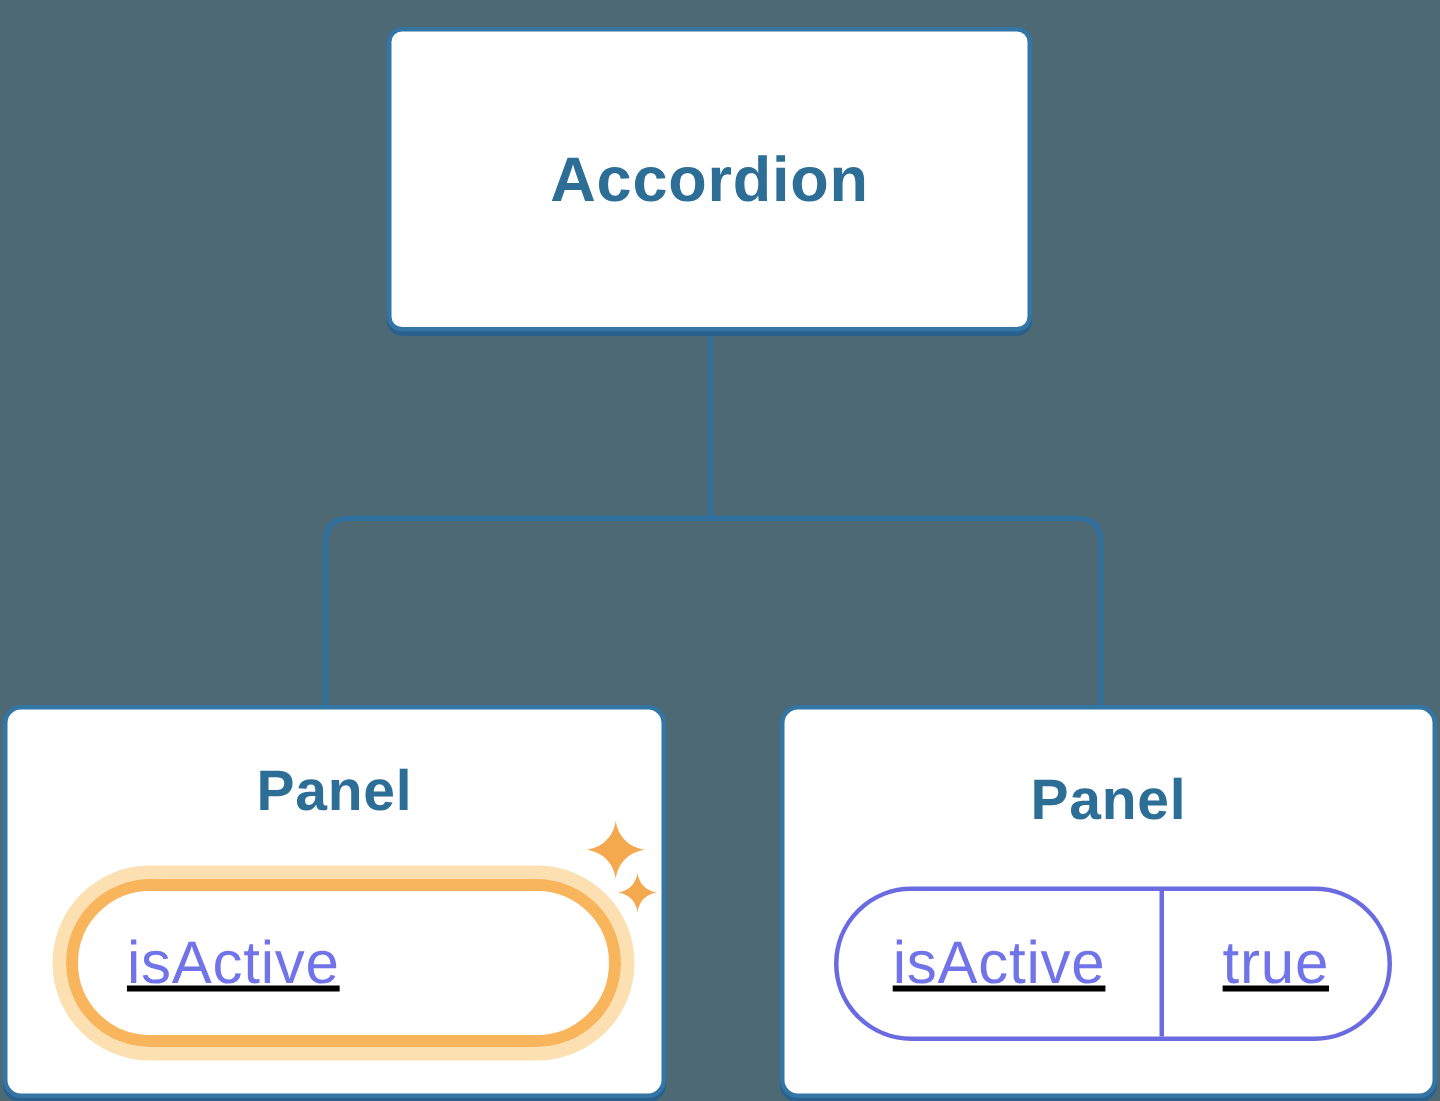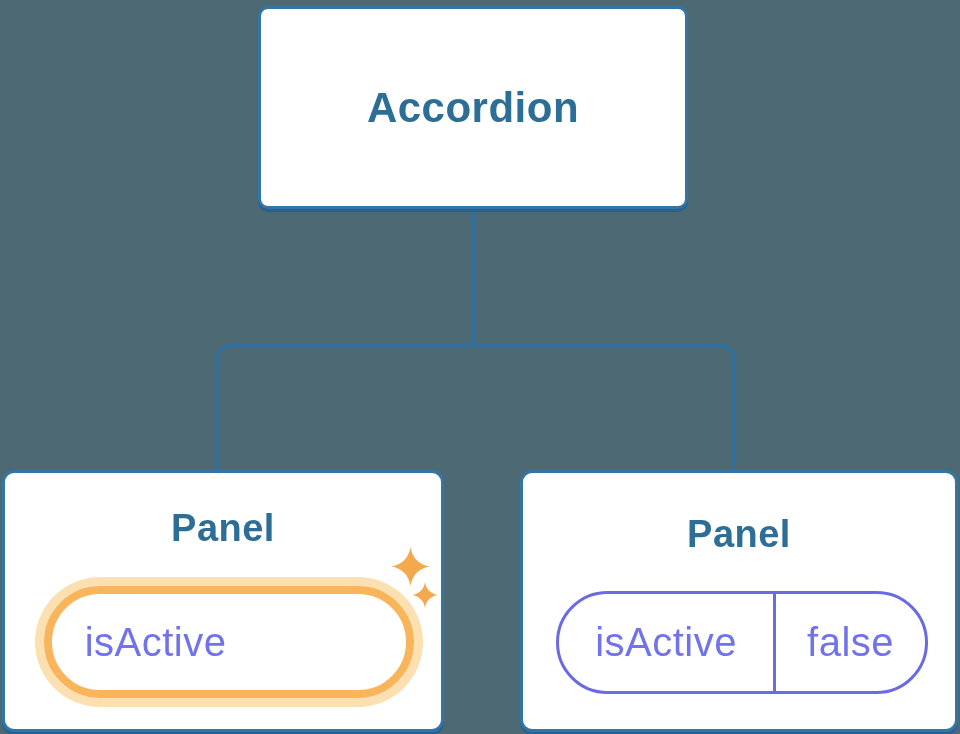--- a/index.html
+++ b/index.html
@@ -20,21 +20,21 @@
   *{margin:0;padding:0;box-sizing:border-box;}
   body{width:960px;height:734px;overflow:hidden;}
   .canvas{
     position:relative;width:960px;height:734px;
     background:var(--background);
     font-family:"Liberation Sans",sans-serif;
     overflow:hidden;
   }
   .connectors{position:absolute;left:0;top:0;width:960px;height:734px;}
   .root-node{
-    position:absolute;left:258px;top:6px;width:430px;height:203px;
+    position:absolute;left:258px;top:18px;width:430px;height:203px;
     background:var(--card-bg);
     border:3px solid var(--node-border-blue);
     border-radius:10px;
     box-shadow:0 3px 0 0 var(--node-shadow-blue);
     display:flex;align-items:center;justify-content:center;
   }
   .root-label{
     font-size:42px;font-weight:600;color:var(--node-text-blue);letter-spacing:.5px;
   }
   .panel-card{
@@ -47,21 +47,21 @@
   .panel-card.active{left:2px;width:442px;}
   .panel-card.inactive{left:520px;width:438px;}
   .panel-title{
     position:absolute;left:0;right:0;text-align:center;
     font-size:38px;font-weight:600;color:var(--node-text-blue);letter-spacing:.5px;
   }
   .panel-card.active .panel-title{top:34px;}
   .panel-card.inactive .panel-title{top:40px;}
   .pill{
     position:absolute;display:flex;align-items:stretch;
-    border-radius:999px;background:transparent;
+    border-radius:999px;background:transparent;text-decoration:underline;
   }
   .pill.highlighted{
     left:39px;top:113px;width:370px;height:112px;
     border:8px solid var(--highlight-orange);
     box-shadow:0 0 0 9px var(--highlight-glow);
   }
   .pill.plain{
     left:33px;top:118px;width:372px;height:103px;
     border:3px solid var(--state-pill-border-purple);
   }
@@ -110,17 +110,17 @@
     <div class="pill highlighted">
       <div class="seg name">isActive</div>
     </div>
   </div>
 
   <div class="panel-card inactive">
     <div class="panel-title">Panel</div>
 
     <div class="pill plain">
       <div class="seg name">isActive</div>
-      <div class="seg value">false</div>
+      <div class="seg value">true</div>
     </div>
   </div>
 
 </div>
 
 </body></html>

